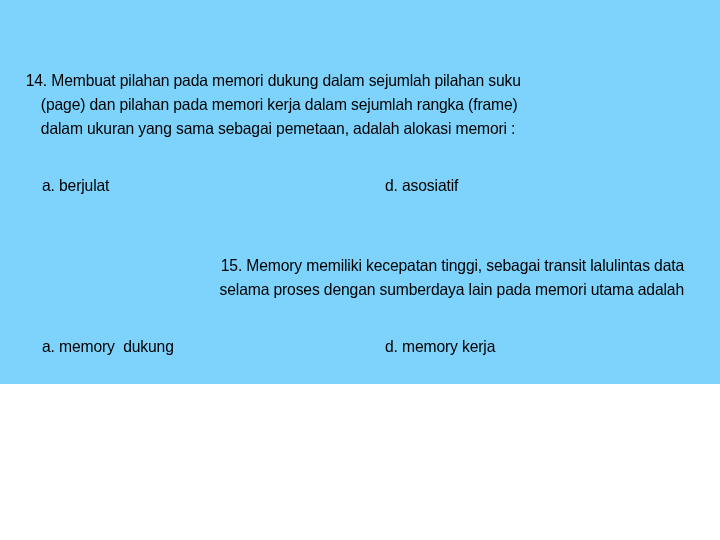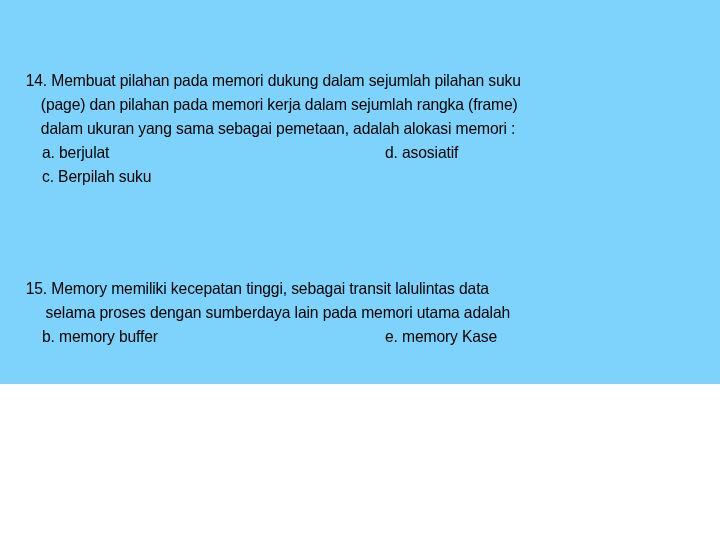--- a/index.html
+++ b/index.html
@@ -23,21 +23,21 @@
     padding-left: 20px;
   }
 
   .question-block {
     position: absolute;
     left: 0;
     width: 720px;
   }
 
   #question-14 { top: 68px; }
-  #question-15 { top: 276px; }
+  #question-15 { top: 253px; text-align: right; }
 
   .q-line {
     font-size: 16.5px;
     line-height: 24px;
     white-space: pre;
     letter-spacing: -0.15px;
     transform: scaleX(0.95);
     transform-origin: left center;
   }
 
@@ -53,20 +53,21 @@
     padding-left: 48px;
   }
 
   
   .option-row {
     position: relative;
     height: 24px;
     font-size: 16.5px;
     line-height: 24px;
     white-space: pre;
+    margin-top: 33px;
   }
   .opt-left {
     position: absolute;
     left: 42px;
     top: 0;
     letter-spacing: -0.15px;
     transform: scaleX(0.95);
     transform-origin: left center;
   }
   .opt-right {
@@ -90,34 +91,31 @@
     <div class="q-line line-cont">(page) dan pilahan pada memori kerja dalam sejumlah rangka (frame)</div>
 
     <div class="q-line line-cont">dalam ukuran yang sama sebagai pemetaan, adalah alokasi memori :</div>
 
     <div class="option-row">
       <span class="opt-left">a. berjulat</span>
       <span class="opt-right">d. asosiatif</span>
     </div>
 
 
-    <div class="option-row">
-      <span class="opt-left">c. Berpilah suku</span>
-    </div>
 
   </div>
 
   <div class="question-block" id="question-15">
 
     <div class="q-line line-number">15. Memory memiliki kecepatan tinggi, sebagai transit lalulintas data</div>
 
     <div class="q-line line-cont-15">selama proses dengan sumberdaya lain pada memori utama adalah</div>
 
+    <div class="option-row">
+      <span class="opt-left">a. memory  dukung</span>
+      <span class="opt-right">d. memory kerja</span>
+    </div>
 
-    <div class="option-row">
-      <span class="opt-left">b. memory buffer</span>
-      <span class="opt-right">e. memory Kase</span>
-    </div>
 
 
   </div>
 
 </div>
 
 </body></html>

